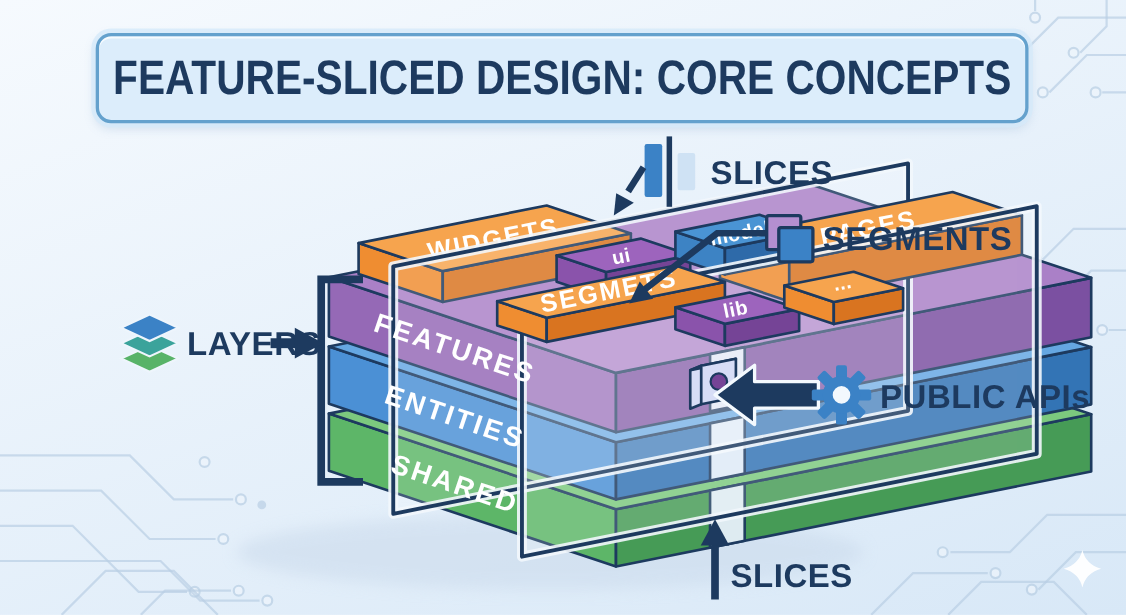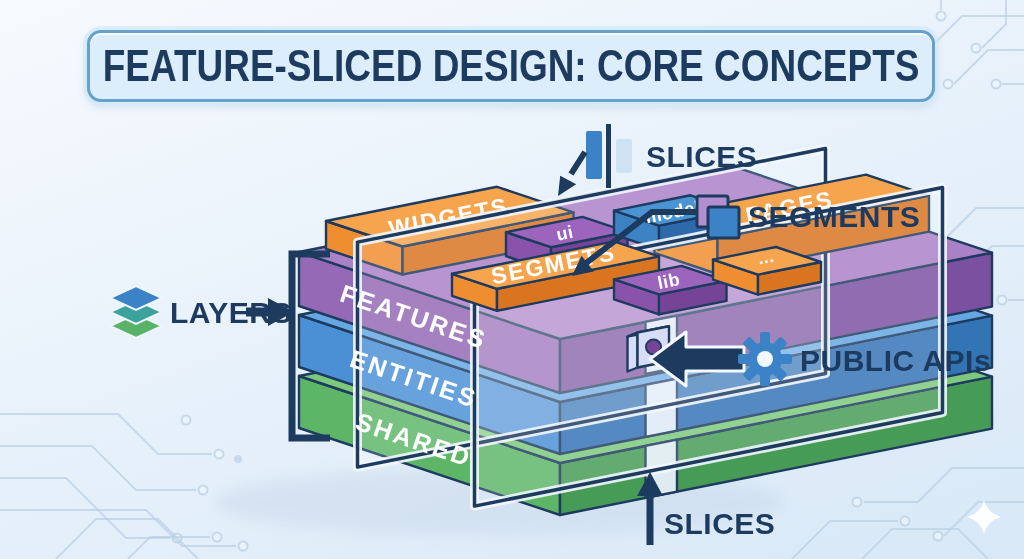--- a/index.html
+++ b/index.html
@@ -2,21 +2,21 @@
 <html style="--navy: #1d3a5f; --green-top: #7cc97e; --green-left: #5db668; --green-right: #469b56; --blue-top: #65a7e2; --blue-left: #4b90d5; --blue-right: #3374b5; --purple-top: #aa80c7; --purple-left: #9569b6; --purple-right: #7b50a1; --orange-top: #f6a44e; --orange-left: #ef8d31; --orange-right: #d97420; --ui-top: #9d64bd; --ui-left: #8a53ab; --ui-right: #754496; --model-top: #4a94d4; --model-left: #3d83c4; --model-right: #2e6aa9; --gear-blue: #3b82c6; --lavender: #b48fd0; --pale-blue: #cfe2f4; --port: #d7ddf6; --banner-bg: #dcedfb; --banner-border: #64a1cd; --bg-top: #f6fafe; --bg-bottom: #d8e8f7; --circuit: #b9cfe4; --label-white: #ffffff; --shadow: #c8d8ea;"><head>
 <meta charset="utf-8">
 <style>
   html,body{margin:0;padding:0;}
   body{
     width:1024px;height:559px;overflow:hidden;position:relative;
     background:linear-gradient(160deg,var(--bg-top) 0%,var(--bg-bottom) 100%);
     font-family:"Liberation Sans","DejaVu Sans",sans-serif;
   }
   .banner{
-    position:absolute;left:87px;top:30px;width:848px;height:72px;box-sizing:border-box;
+    position:absolute;left:87px;top:30px;width:848px;height:82px;box-sizing:border-box;
     display:flex;align-items:center;justify-content:center;
     background:var(--banner-bg);
     border:3px solid var(--banner-border);border-radius:14px;
     box-shadow:0 0 0 4px rgba(214,234,250,.8),0 4px 10px rgba(110,150,195,.28),inset 0 2px 0 rgba(255,255,255,.75);
   }
   .banner span{
     font-size:44px;font-weight:800;color:var(--navy);white-space:nowrap;
     transform:scaleX(.84);letter-spacing:0px;
   }
   svg{position:absolute;left:0;top:0;}

